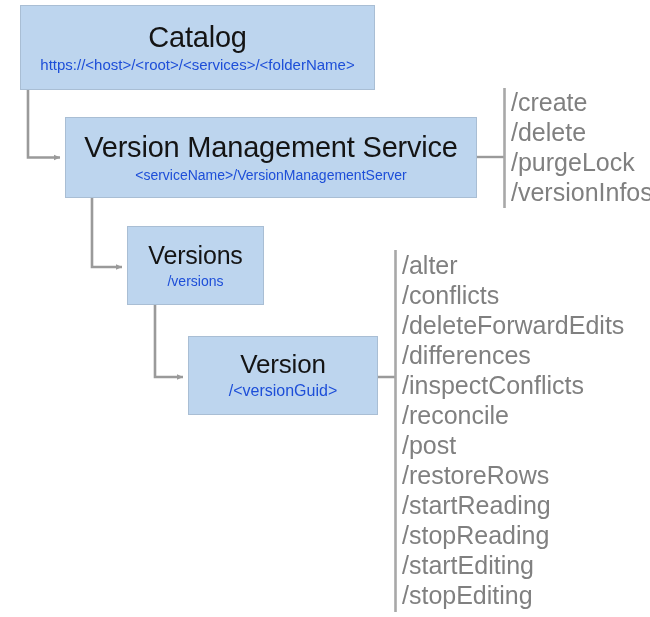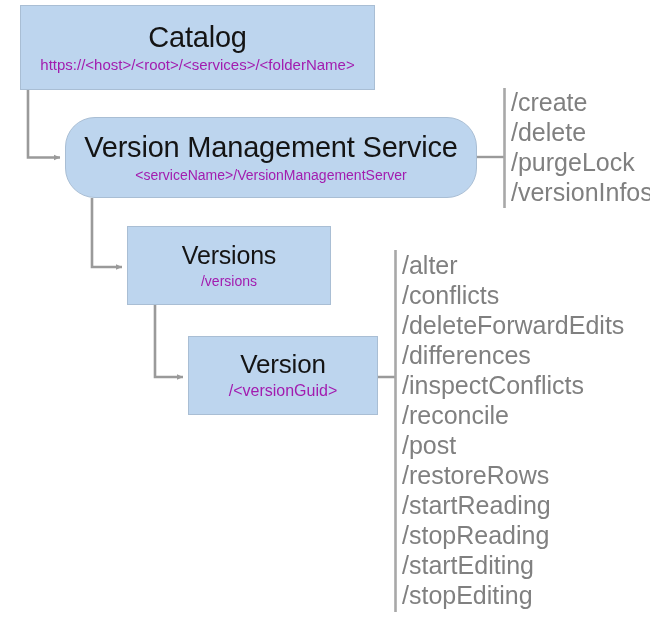--- a/index.html
+++ b/index.html
@@ -41,21 +41,21 @@
     font-size: 28px;
     line-height: 1.06;
     letter-spacing: -0.2px;
     color: #141414;
     white-space: nowrap;
   }
   .node-sub {
     font-size: 14px;
     line-height: 1.15;
     margin-top: 3px;
-    color: #a21caf;
+    color: #1d4ed8;
     white-space: nowrap;
   }
   #node-catalog .node-title { font-size: 29px; }
   #node-catalog .node-sub { font-size: 15px; margin-top: 4px; }
   #node-vms .node-title { font-size: 29px; }
   #node-vms .node-sub { font-size: 14px; margin-top: 5px; }
   #node-versions .node-title { font-size: 25px; }
   #node-versions .node-sub { font-size: 14px; margin-top: 4px; }
   #node-version .node-title { font-size: 26px; }
   #node-version .node-sub { font-size: 16px; margin-top: 4px; }
@@ -98,26 +98,26 @@
 
     <path d="M361,377 L395,377" fill="none" stroke="#9a9a9a" stroke-width="2.4"></path>
     <path d="M395.5,250 L395.5,612" fill="none" stroke="#a8a8a8" stroke-width="2.6"></path>
   </svg>
 
   <div class="node" id="node-catalog" style="left:20px; top:5px; width:355px; height:85px;">
     <div class="node-title">Catalog</div>
     <div class="node-sub">https://&lt;host&gt;/&lt;root&gt;/&lt;services&gt;/&lt;folderName&gt;</div>
   </div>
 
-  <div class="node" id="node-vms" style="left:65px; top:117px; width:412px; height:81px;border-radius:30px;">
+  <div class="node" id="node-vms" style="left:65px; top:117px; width:412px; height:81px;">
     <div class="node-title">Version Management Service</div>
     <div class="node-sub">&lt;serviceName&gt;/VersionManagementServer</div>
   </div>
 
-  <div class="node" id="node-versions" style="left:127px; top:226px; width:204px; height:79px;">
+  <div class="node" id="node-versions" style="left:127px; top:226px; width:137px; height:79px;">
     <div class="node-title">Versions</div>
     <div class="node-sub">/versions</div>
   </div>
 
   <div class="node" id="node-version" style="left:188px; top:336px; width:190px; height:79px;">
     <div class="node-title">Version</div>
     <div class="node-sub">/&lt;versionGuid&gt;</div>
   </div>
 
   <div class="op-list" id="ops-vms">

